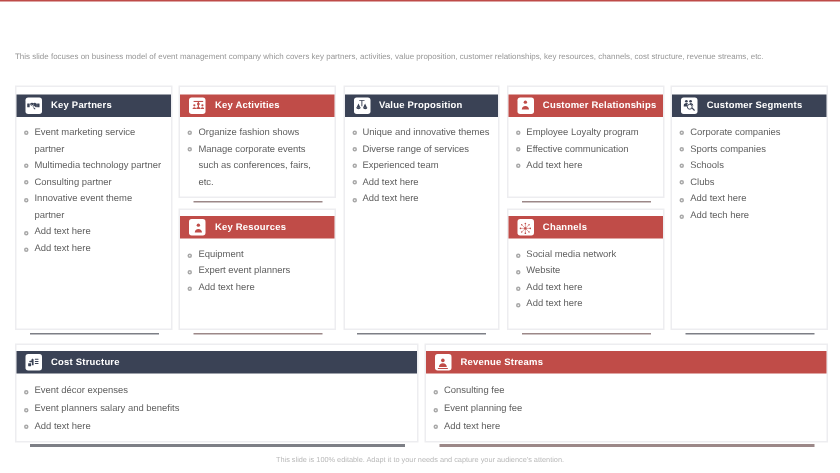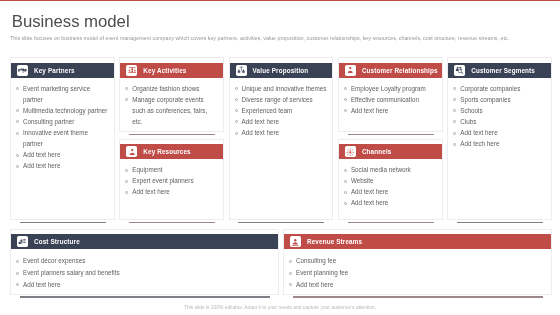--- a/index.html
+++ b/index.html
@@ -19,21 +19,20 @@
   .li{position:relative;padding-left:9px;font-size:6.3px;color:#606060;line-height:11.1px;}
   .li .bul{position:absolute;left:2px;top:4.6px;width:3px;height:3px;border-radius:50%;border:0.7px solid #a8a8a8;box-sizing:border-box;}
   .theme-dark .hd{background:#3a4255;}
   .theme-red .hd{background:#c04c48;}
 </style>
 </head>
 <body>
 
 <div class="slide">
   <div class="topbar"></div>
-  <div class="title">Business model</div>
   <div class="subtitle">This slide focuses on business model of event management company which covers key partners, activities, value proposition, customer relationships, key resources, channels, cost structure, revenue streams, etc.</div>
   <div id="cards">
       <div class="botbar bb-dark" style="left: 19.6px; top: 221.8px; width: 86.3px; position: absolute; background: rgb(125, 127, 134); height: 1.5px;"></div>
       <div class="card theme-dark" style="left: 10px; top: 57.2px; width: 104.8px; height: 163px;">
         <div class="hd">
           <div class="iconbox">
             <svg width="8.5" height="8.5" viewBox="0 0 24 24" fill="#3a4255" color="#3a4255" style="color:#3a4255">
               <rect x="0.4" y="8.4" width="4.6" height="7.2" rx="0.7"></rect>
               <rect x="19" y="8.4" width="4.6" height="7.2" rx="0.7"></rect>
               <path d="M5.4 9.1l2.7-1.8c0.5-0.35 1.05-0.45 1.65-0.25l2.25 0.75 2.25-0.75c0.6-0.2 1.15-0.1 1.65 0.25l2.7 1.8v5.6l-1.5 1.25-3.3-2.7-1.25 0.8c-0.65 0.42-1.5 0.3-2-0.25l-0.45-0.5 3.1-2-0.75-1.15-3.35 2.15c-0.7 0.45-1.65 0.3-2.15-0.35l-0.3-0.4 3.05-2.05-0.2-0.07-2.6 0.85-1.55 1.3z"></path>

